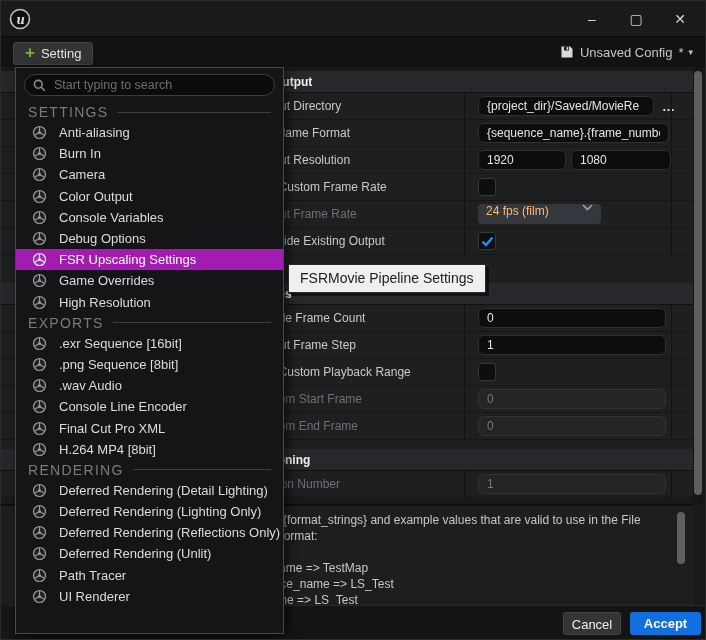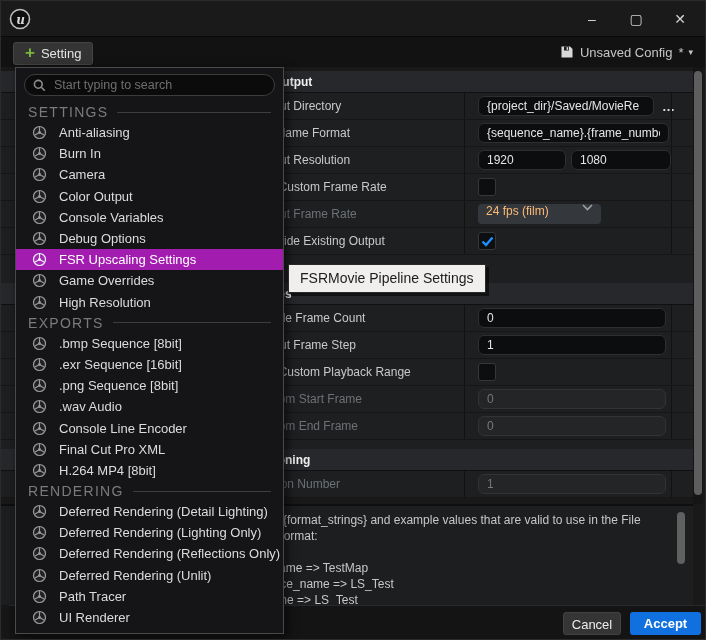--- a/index.html
+++ b/index.html
@@ -315,28 +315,20 @@
         <div class="sec-header">
           <span class="sec-label">EXPORTS</span>
           <span class="sec-line"></span>
         </div>
         <div class="ditem">
           <svg class="sph" viewBox="0 0 16 16">
             <circle cx="8" cy="8" r="6.4" fill="rgba(255,255,255,0.05)" stroke="#9a9a9a" stroke-width="1.3"></circle>
             <path d="M8 8 V2 M8 8 L2.7 11 M8 8 L13.3 11" stroke="#9a9a9a" stroke-width="1.2" fill="none"></path>
             <circle cx="8" cy="8" r="1.5" fill="#9a9a9a"></circle>
           </svg>
-          <span>.bmp Sequence [8bit]</span>
-        </div>
-        <div class="ditem">
-          <svg class="sph" viewBox="0 0 16 16">
-            <circle cx="8" cy="8" r="6.4" fill="rgba(255,255,255,0.05)" stroke="#9a9a9a" stroke-width="1.3"></circle>
-            <path d="M8 8 V2 M8 8 L2.7 11 M8 8 L13.3 11" stroke="#9a9a9a" stroke-width="1.2" fill="none"></path>
-            <circle cx="8" cy="8" r="1.5" fill="#9a9a9a"></circle>
-          </svg>
           <span>.exr Sequence [16bit]</span>
         </div>
         <div class="ditem">
           <svg class="sph" viewBox="0 0 16 16">
             <circle cx="8" cy="8" r="6.4" fill="rgba(255,255,255,0.05)" stroke="#9a9a9a" stroke-width="1.3"></circle>
             <path d="M8 8 V2 M8 8 L2.7 11 M8 8 L13.3 11" stroke="#9a9a9a" stroke-width="1.2" fill="none"></path>
             <circle cx="8" cy="8" r="1.5" fill="#9a9a9a"></circle>
           </svg>
           <span>.png Sequence [8bit]</span>
         </div>

